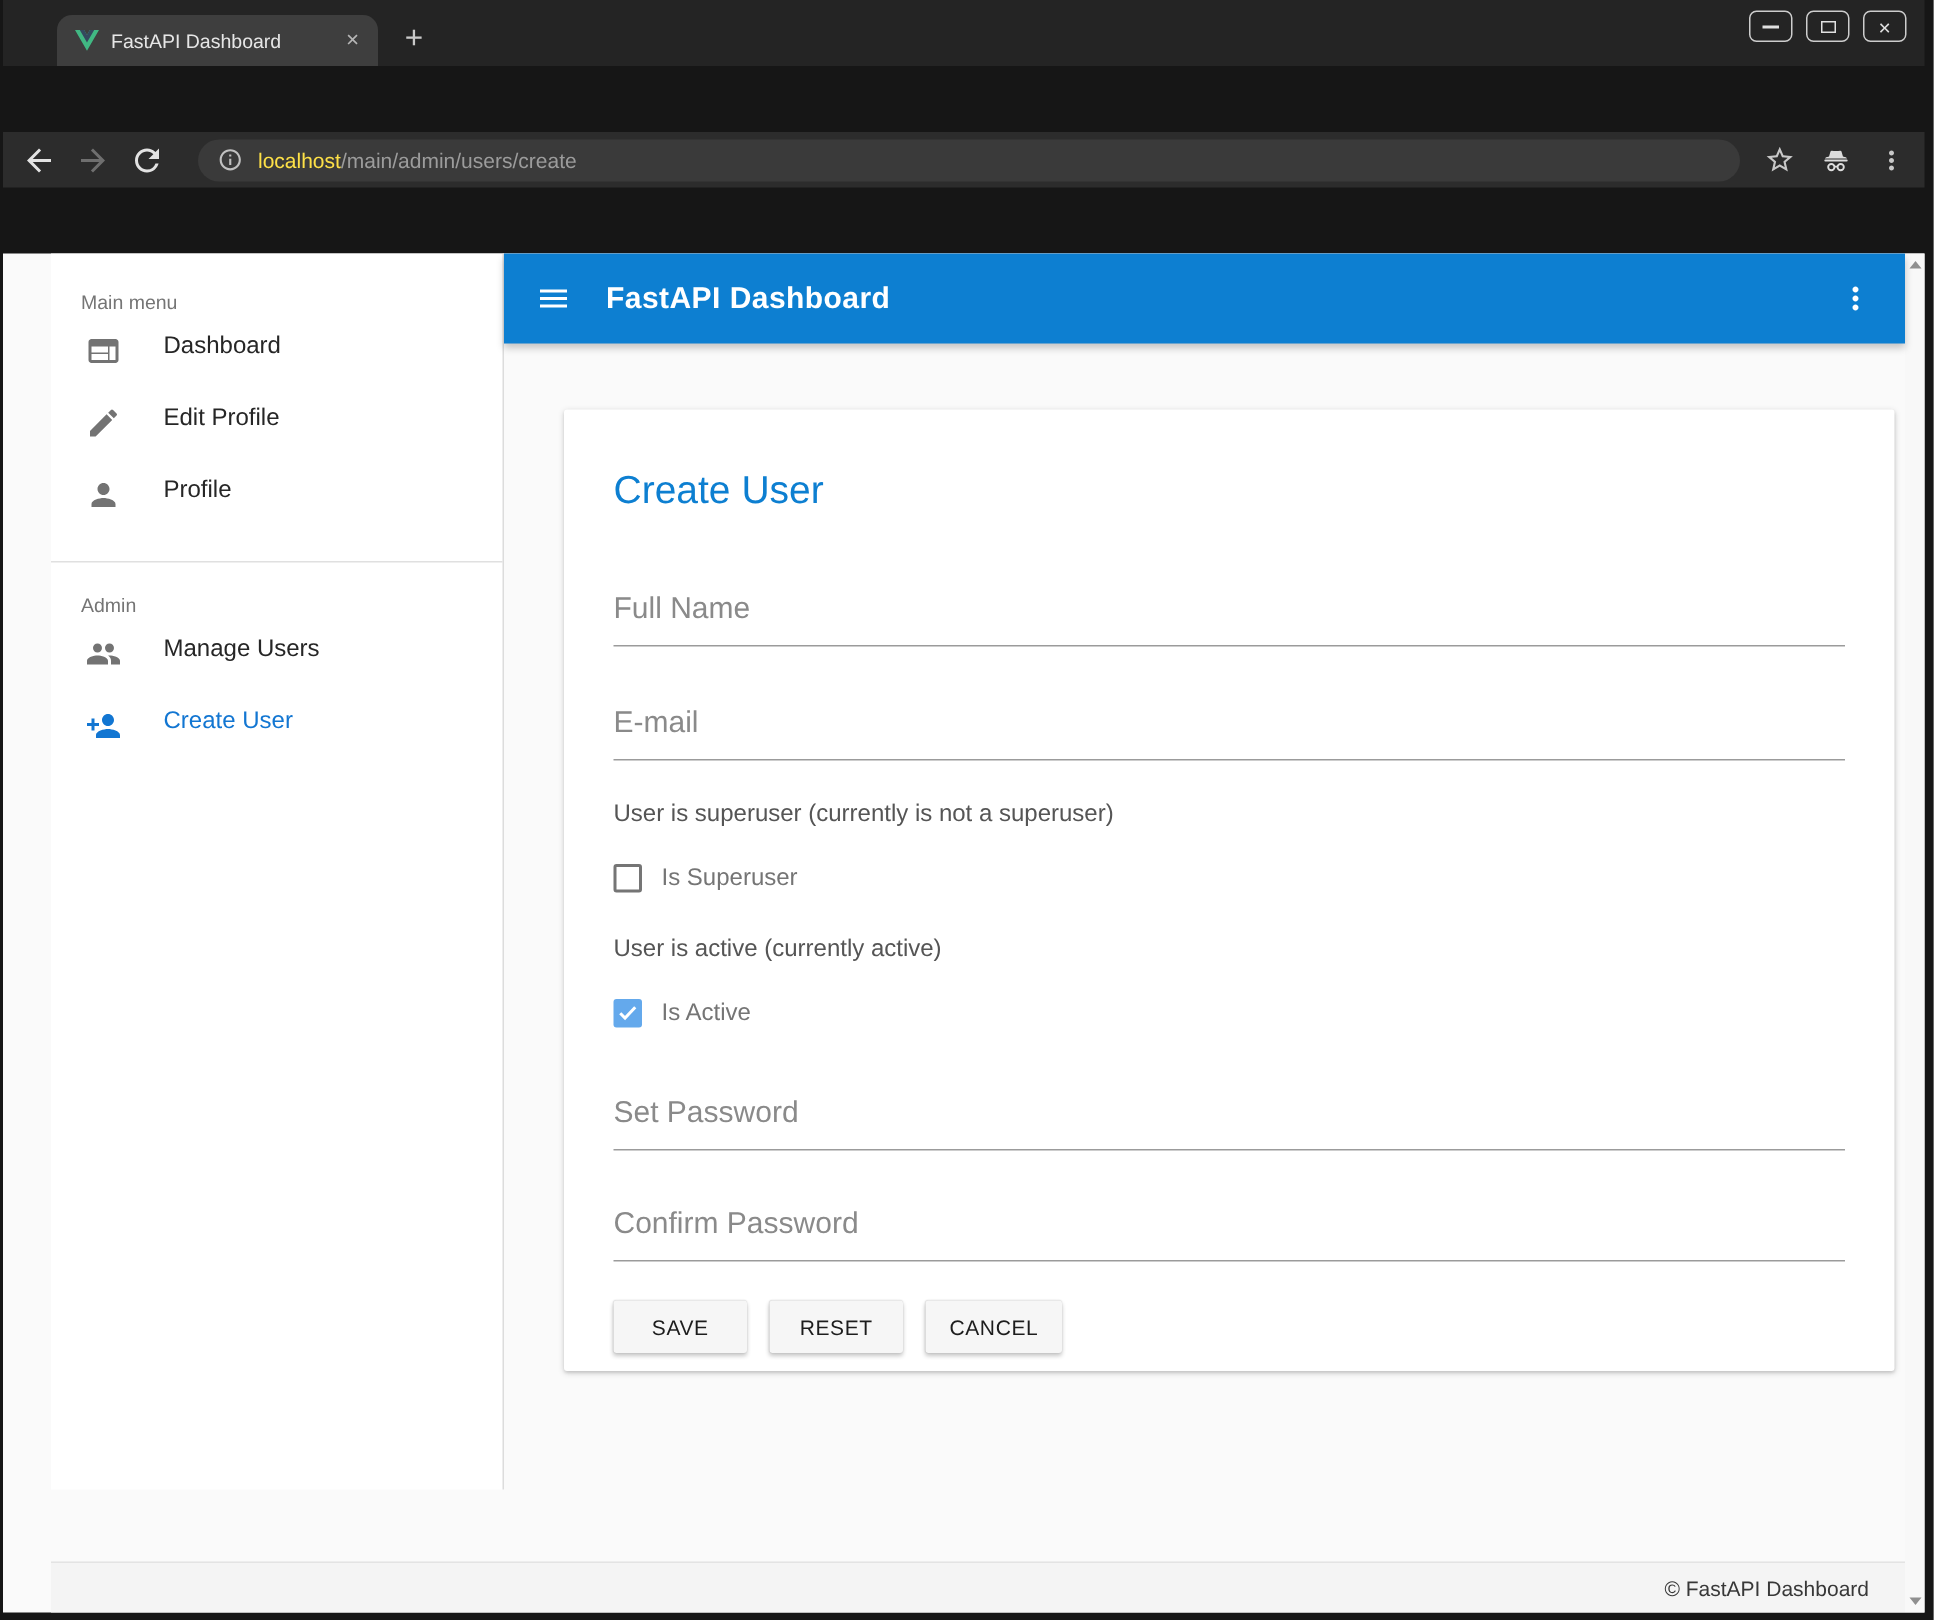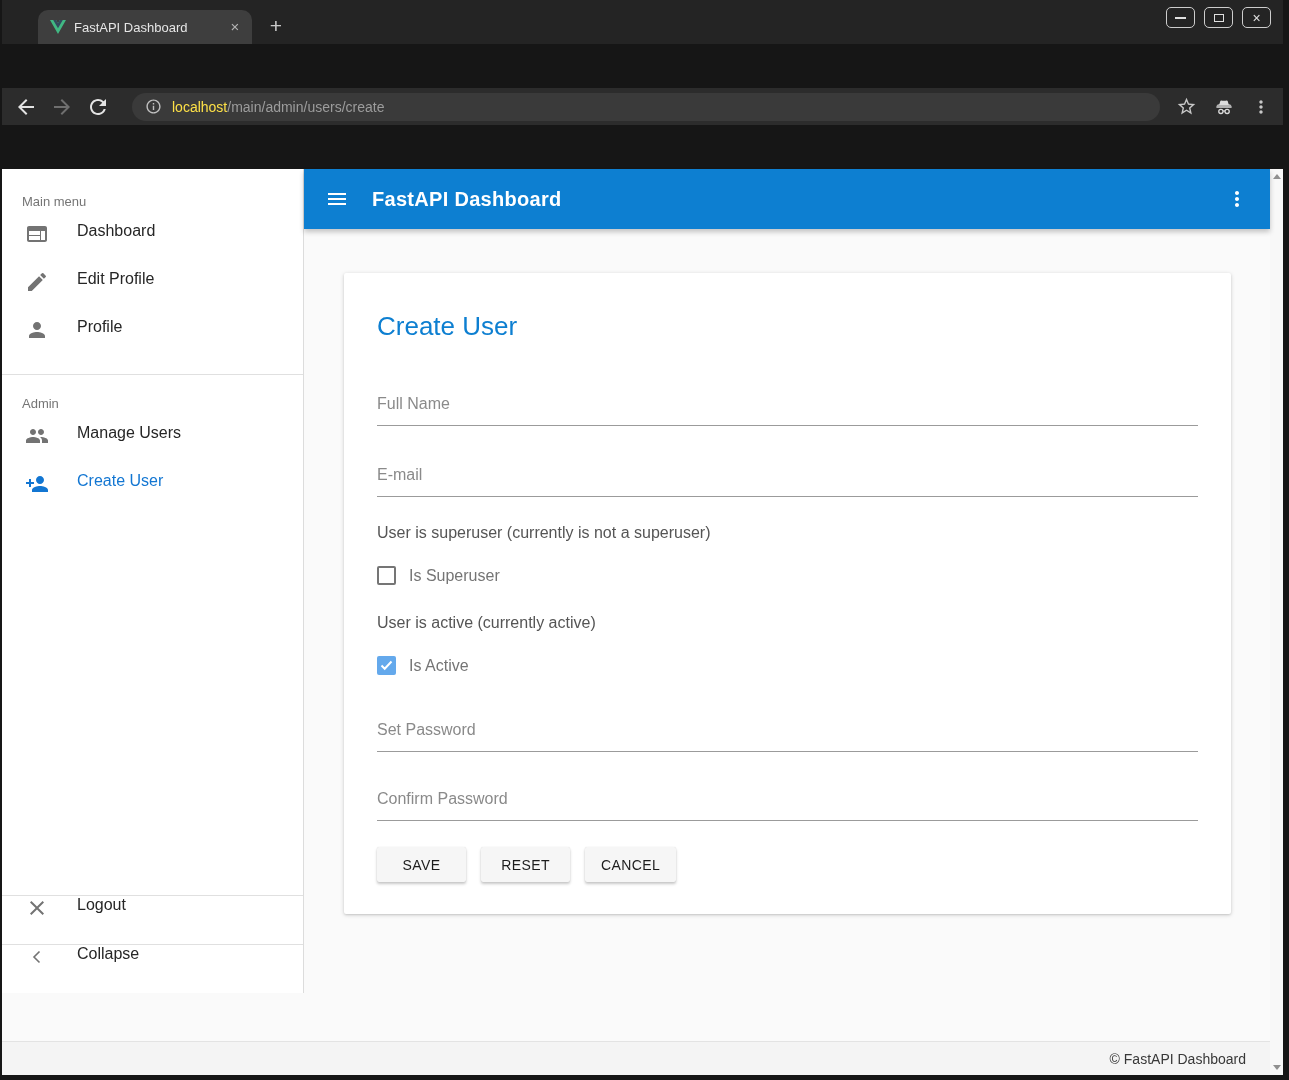--- a/index.html
+++ b/index.html
@@ -31,21 +31,21 @@
   .nav-ic { width:24px; height:24px; margin-right:12px; flex:none; }
   .url-pill { flex:1; height:28px; background:#3a3a3a; border-radius:14px; margin:0 10px;
               display:flex; align-items:center; padding:0 13px; overflow:hidden; }
   .url-text { font-size:14px; color:#9c9c9c; margin-left:10px; white-space:nowrap; }
   .url-text .host { color:#fde047; }
   .tool-right { display:flex; align-items:center; gap:16px; margin-left:6px; }
   .tool-right svg { display:block; }
 
   
   .page { flex:1; display:flex; min-height:0; background:#fafafa; }
-  .page-col { flex:1; display:flex; flex-direction:column; min-width:0; }
+  .page-col { flex:1; display:flex; flex-direction:column; min-width:0;padding-left:32px; }
   .page-body { flex:1; display:flex; min-height:0; }
 
   .sidebar { width:302px; background:#ffffff; border-right:1px solid #dcdcdc; flex:none;
              display:flex; flex-direction:column; }
   .side-label { padding:25px 20px 13px 20px; font-size:13px; color:#757575; }
   .side-item { height:48px; display:flex; align-items:flex-start; padding:0 16px; cursor:pointer; }
   .side-item .ic { width:24px; height:24px; margin:0 28px 0 7px; flex:none; }
   .side-item .lbl { font-size:16px; color:#262626; }
   .side-item.active .lbl { color:#1276d2; }
   .divider { height:1px; background:#e0e0e0; margin:8px 0; flex:none; }
@@ -59,21 +59,21 @@
                   margin-left:23px; }
   .appbar-dots { margin-left:auto; width:24px; height:24px; }
 
   .content { flex:1; overflow:hidden; }
   .card { width:887px; height:641px; margin:44px 0 0 40px; background:#ffffff; border-radius:2px;
           box-shadow:0 1px 4px rgba(0,0,0,.16), 0 1px 2px rgba(0,0,0,.10);
           padding:38px 33px 0 33px; }
   .card-title { font-size:26px; color:#0d7fd1; font-weight:400; line-height:30px; }
 
   .field { border-bottom:1px solid #9b9b9b; }
-  .field input { width:100%; border:none; outline:none; background:transparent; font-size:16px;
+  .field input { width:100%; border:none; outline:none; background:transparent; font-size:20px;
                  color:#0369a1; padding:4px 0 12px 0; font-family:"Liberation Sans",sans-serif; }
   .field input::placeholder { color:#8a8a8a; opacity:1; }
   .f1 { margin-top:50px; } .f2 { margin-top:36px; }
   .f3 { margin-top:42px; } .f4 { margin-top:34px; }
 
   .hint { font-size:16px; color:#555555; line-height:19px; }
   .h1 { margin-top:26px; } .h2 { margin-top:28px; }
 
   .cb-row { display:flex; align-items:center; margin-top:24px; }
   .cb { width:19px; height:19px; border-radius:2px; flex:none; cursor:pointer; }
@@ -196,36 +196,20 @@
               </svg>
             <span class="lbl">Manage Users</span>
           </div>
           <div class="side-item active">
             <svg class="ic" viewBox="0 0 24 24" fill="#1276d2">
                 <path d="M15 12c2.21 0 4-1.79 4-4s-1.79-4-4-4-4 1.79-4 4 1.79 4 4 4zm-9-2V7H4v3H1v2h3v3h2v-3h3v-2H6zm9 4c-2.67 0-8 1.34-8 4v2h16v-2c0-2.66-5.33-4-8-4z"></path>
               </svg>
             <span class="lbl">Create User</span>
           </div>
 
-          <div class="side-bottom">
-            <div class="divider"></div>
-            <div class="side-item">
-              <svg class="ic" viewBox="0 0 24 24" fill="#737373">
-                  <path d="M19 6.41L17.59 5 12 10.59 6.41 5 5 6.41 10.59 12 5 17.59 6.41 19 12 13.41 17.59 19 19 17.59 13.41 12z"></path>
-                </svg>
-              <span class="lbl">Logout</span>
-            </div>
-            <div class="divider"></div>
-            <div class="side-item">
-              <svg class="ic" viewBox="0 0 24 24" fill="none" stroke="#737373" stroke-width="1.6">
-                  <path d="M14.5 6.5L9 12l5.5 5.5"></path>
-                </svg>
-              <span class="lbl">Collapse</span>
-            </div>
-          </div>
         </div>
 
         <div class="main">
           <div class="appbar">
             <svg width="24" height="24" viewBox="0 0 24 24" fill="#ffffff">
                 <path d="M3 18h18v-2H3v2zm0-5h18v-2H3v2zm0-7v2h18V6H3z"></path>
               </svg>
             <span class="appbar-title">FastAPI Dashboard</span>
             <svg class="appbar-dots" viewBox="0 0 24 24" fill="#ffffff">
                 <path d="M12 8c1.1 0 2-.9 2-2s-.9-2-2-2-2 .9-2 2 .9 2 2 2zm0 2c-1.1 0-2 .9-2 2s.9 2 2 2 2-.9 2-2-.9-2-2-2zm0 6c-1.1 0-2 .9-2 2s.9 2 2 2 2-.9 2-2-.9-2-2-2z"></path>

